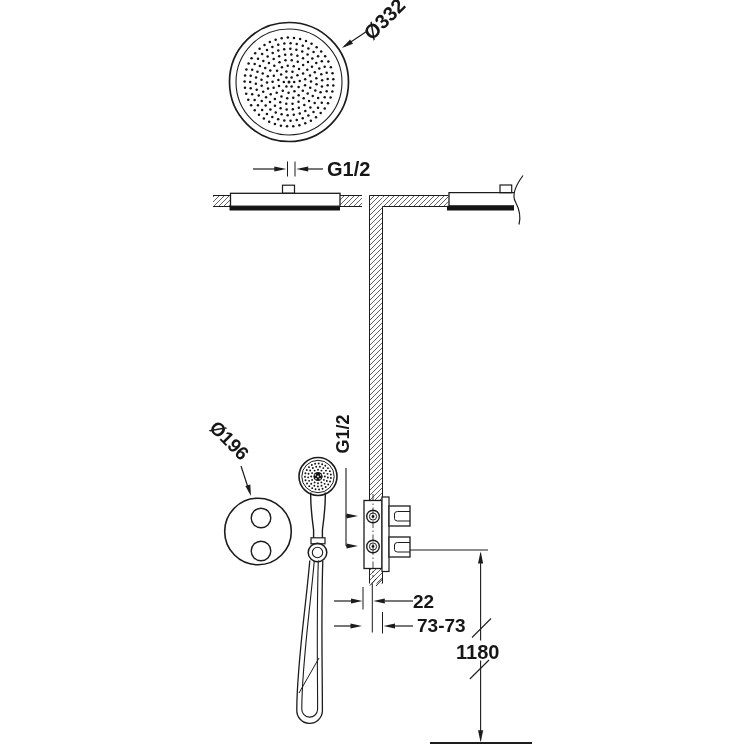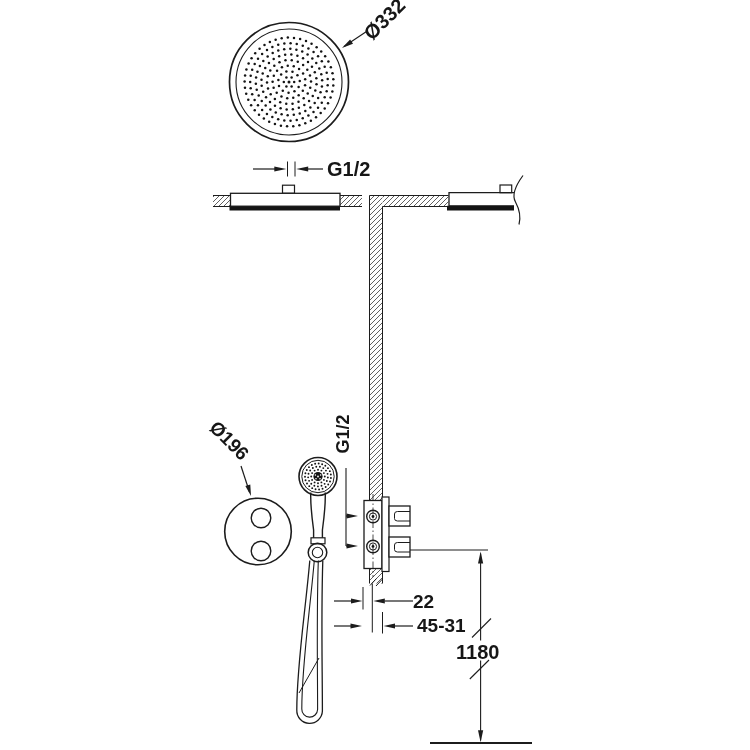--- a/index.html
+++ b/index.html
@@ -431,16 +431,16 @@
     <polygon class="arr" points="480.6,742.3 478,730.3 483.2,730.3"></polygon>
     <line class="ln" x1="430" y1="743" x2="532" y2="743" stroke-width="1.8"></line>
   </g>
 </svg>
 
 <div class="lbl f20 rot45ccw" style="left:360px;top:9px;">Ø332</div>
 <div class="lbl f20" style="left:327px;top:159px;">G1/2</div>
 <div class="lbl f19 rot45cw" style="left:206px;top:431px;">Ø196</div>
 <div class="lbl f18 rot90ccw" style="left:323px;top:425px;">G1/2</div>
 <div class="lbl f19" style="left:401px;top:592px;margin-left:12px;">22</div>
-<div class="lbl f19" style="left:417px;top:616px;">45-31</div>
+<div class="lbl f19" style="left:417px;top:616px;">73-73</div>
 <div class="lbl f20" style="left:456px;top:642px;">1180</div>
 
 </div>
 
 </body></html>

